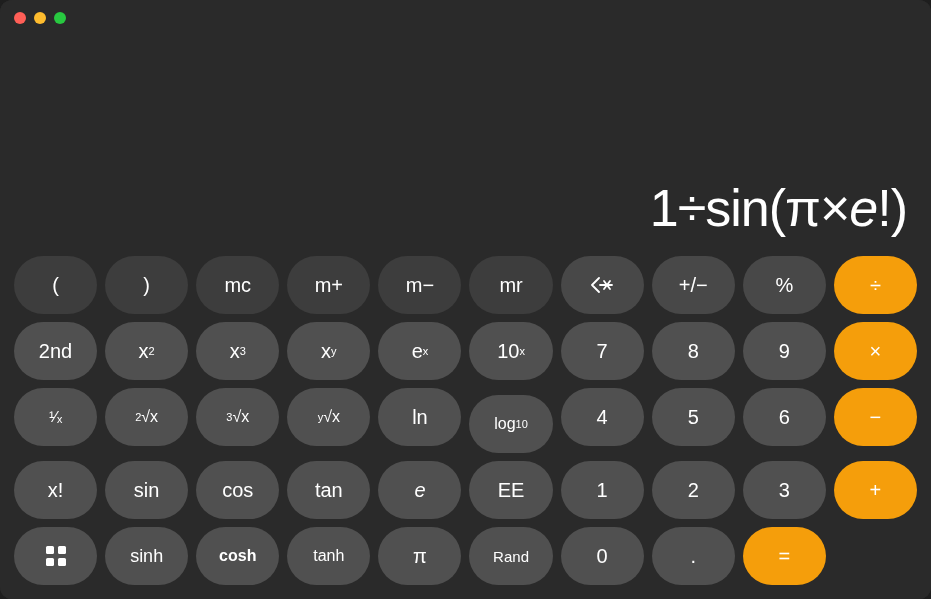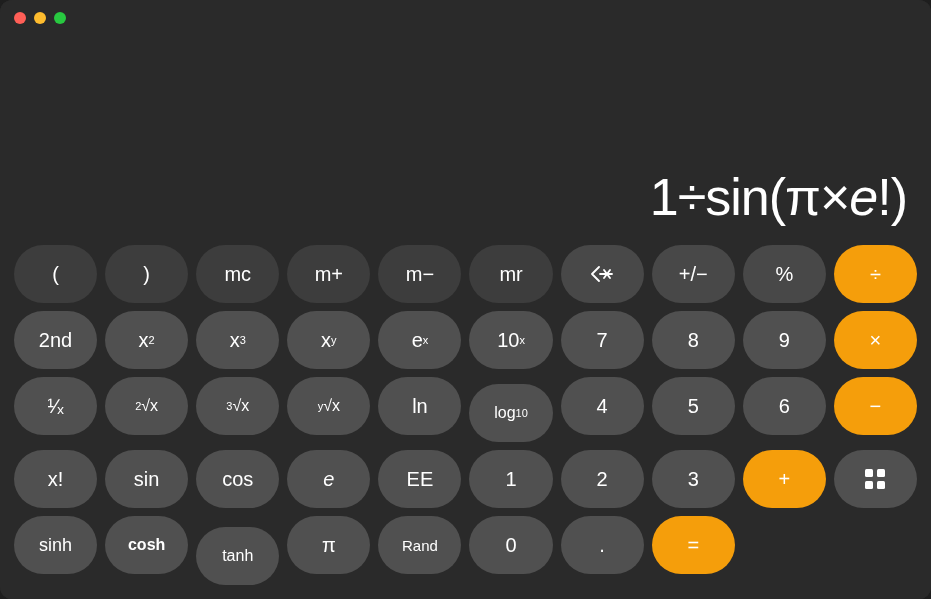--- a/index.html
+++ b/index.html
@@ -160,54 +160,55 @@
     <button class="btn">x<sup>2</sup></button>
     <button class="btn">x<sup>3</sup></button>
     <button class="btn">x<sup>y</sup></button>
     <button class="btn">e<sup>x</sup></button>
     <button class="btn">10<sup>x</sup></button>
     <button class="btn">7</button>
     <button class="btn">8</button>
     <button class="btn">9</button>
     <button class="btn btn-orange">×</button>
 
-    <button class="btn" style="font-size:20px;">¹∕ₓ</button>
+    <button class="btn" style="font-size:16px;">¹∕ₓ</button>
     <button class="btn" style="font-size:16px;"><sup>2</sup>√x</button>
     <button class="btn" style="font-size:16px;"><sup>3</sup>√x</button>
     <button class="btn" style="font-size:16px;"><sup>y</sup>√x</button>
     <button class="btn">ln</button>
     <button class="btn" style="font-size:16px;margin-top:7px;">log<sub>10</sub></button>
     <button class="btn">4</button>
     <button class="btn">5</button>
     <button class="btn">6</button>
     <button class="btn btn-orange">−</button>
 
     <button class="btn">x!</button>
     <button class="btn">sin</button>
     <button class="btn">cos</button>
+    <button class="btn">tan</button>
     <button class="btn">
         <em>e</em>
       </button>
     <button class="btn">EE</button>
     <button class="btn">1</button>
     <button class="btn">2</button>
     <button class="btn">3</button>
     <button class="btn btn-orange">+</button>
 
     <button class="btn" style="font-size:18px;">
       <svg width="22" height="22" viewBox="0 0 22 22" fill="white" xmlns="http://www.w3.org/2000/svg">
         <rect x="1" y="1" width="8" height="8" rx="1.5" fill="white"></rect>
         <rect x="13" y="1" width="8" height="8" rx="1.5" fill="white"></rect>
         <rect x="1" y="13" width="8" height="8" rx="1.5" fill="white"></rect>
         <rect x="13" y="13" width="8" height="8" rx="1.5" fill="white"></rect>
       </svg>
     </button>
     <button class="btn" style="font-size:18px;">sinh</button>
     <button class="btn" style="font-size:16px;font-weight:bold;">cosh</button>
-    <button class="btn" style="font-size:16px;margin-top:11px;">tanh</button>
+    <button class="btn" style="font-size:16px;">tanh</button>
     <button class="btn">π</button>
     <button class="btn" style="font-size:15px;">Rand</button>
     <button class="btn">0</button>
     <button class="btn">.</button>
     <button class="btn btn-orange">=</button>
 
   </div>
 </div>
 
 </body></html>

